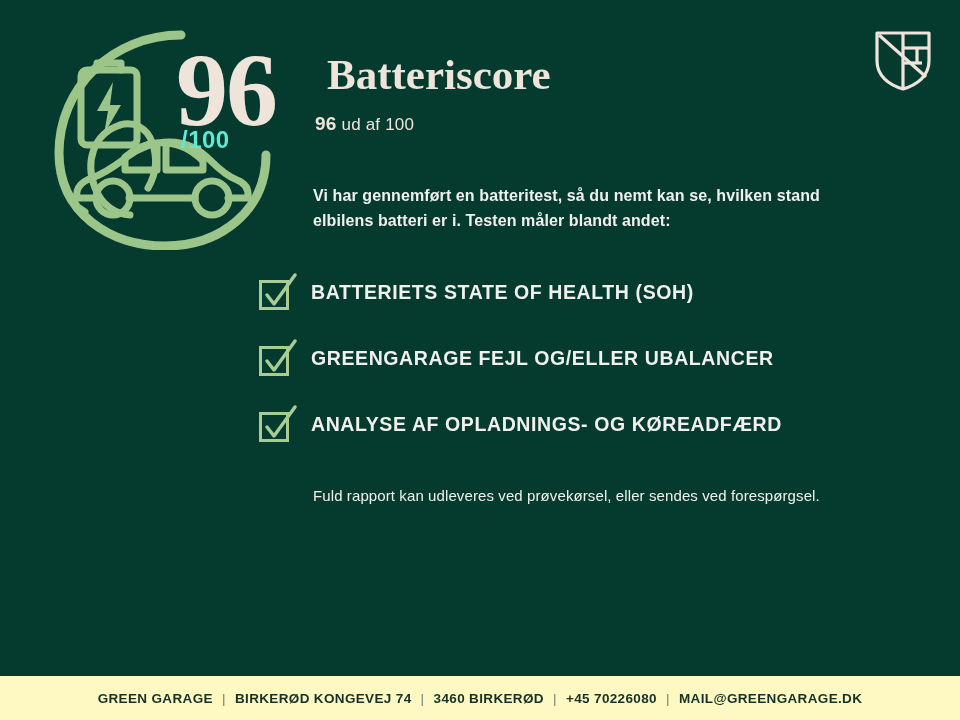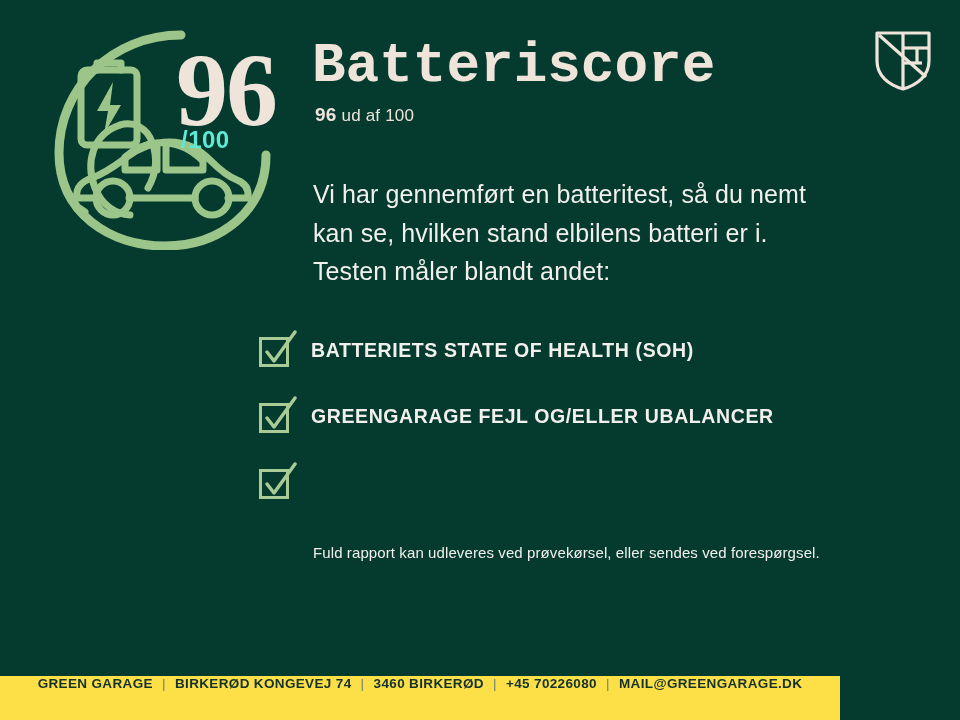--- a/index.html
+++ b/index.html
@@ -67,46 +67,47 @@
 
   
   .content {
     position: absolute;
     left: 311px;
     top: 36px;
     width: 600px;
   }
 
   .title {
-    font-family: Liberation Mono, monospace;
-    font-weight: 700;
-    font-size: 56px;
+    font-family: Liberation Serif, serif;
+    font-weight: 700;
+    font-size: 43px;
     line-height: 1.05;
     letter-spacing: 0px;
     color: #efe4da;
-    margin: 1px;
+    margin: 16px;
   }
   .subtitle {
     margin: 8px 0 0 4px;
     font-size: 17px;
     color: #efe4da;
     letter-spacing: 0.2px;
   }
   .subtitle .strong {
     font-weight: 700;
     font-size: 19px;
   }
 
   .intro {
     margin: 49px 0 0 2px;
-    font-size: 25px;
+    font-size: 16px;
     line-height: 1.55;
     color: #f2f0ec;
     letter-spacing: 0.1px;
     max-width: 520px;
+    font-weight: bold;
   }
 
   
   .checklist {
     margin: 37px 0 0 0;
     padding: 0;
     list-style: none;
     text-align: center;
   }
   .check-item {
@@ -139,24 +140,25 @@
     color: #f2f0ec;
     letter-spacing: 0.1px;
     max-width: 530px;
   }
 
   
   .footer {
     position: absolute;
     left: 0;
     bottom: 0;
-    width: 840px;
+    width: 960px;
     height: 44px;
-    background: #fde047;
+    background: #fef9c3;
     display: flex;
+    align-items: center;
     justify-content: center;
   }
   .footer-text {
     font-size: 13.5px;
     font-weight: 700;
     letter-spacing: 0.35px;
     color: #14322a;
     white-space: nowrap;
   }
   .footer-sep {
@@ -251,20 +253,21 @@
         <span class="check-label">GREENGARAGE FEJL OG/ELLER UBALANCER</span>
       </li>
 
       <li class="check-item">
         <span class="check-box">
           <svg width="42" height="40" viewBox="0 0 42 40" fill="none" xmlns="http://www.w3.org/2000/svg">
             <rect x="2.5" y="8.5" width="27" height="27" stroke="#a8cc94" stroke-width="3" fill="none"></rect>
             <path d="M9 22 L16 31 L37 2" stroke="#a8cc94" stroke-width="3.4" stroke-linecap="round" stroke-linejoin="round" fill="none"></path>
           </svg>
         </span>
+        <span class="check-label">ANALYSE AF OPLADNINGS- OG KØREADFÆRD</span>
       </li>
 
     </ul>
 
     <p class="outro">Fuld rapport kan udleveres ved prøvekørsel, eller sendes ved forespørgsel.</p>
   </div>
 
   <div class="footer">
     <div class="footer-text">
       <span>GREEN GARAGE</span>

